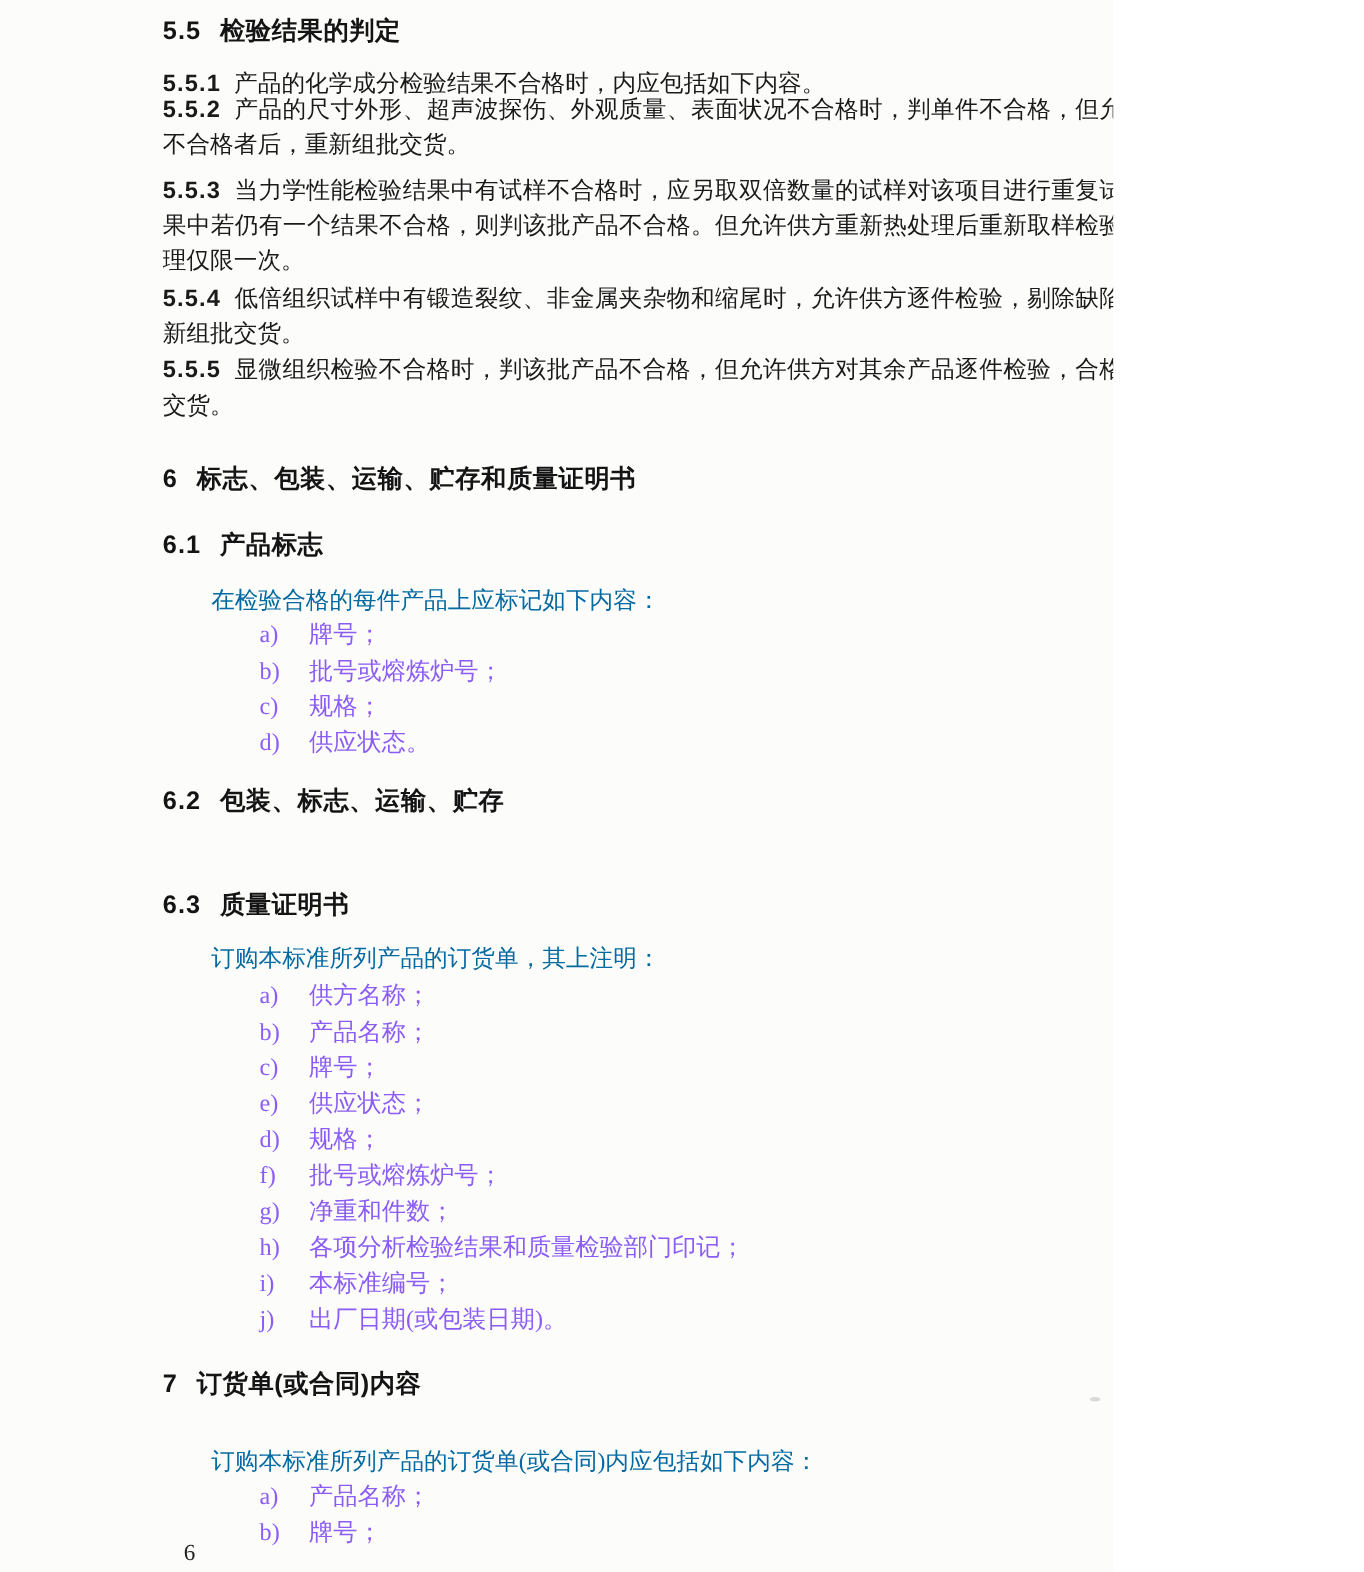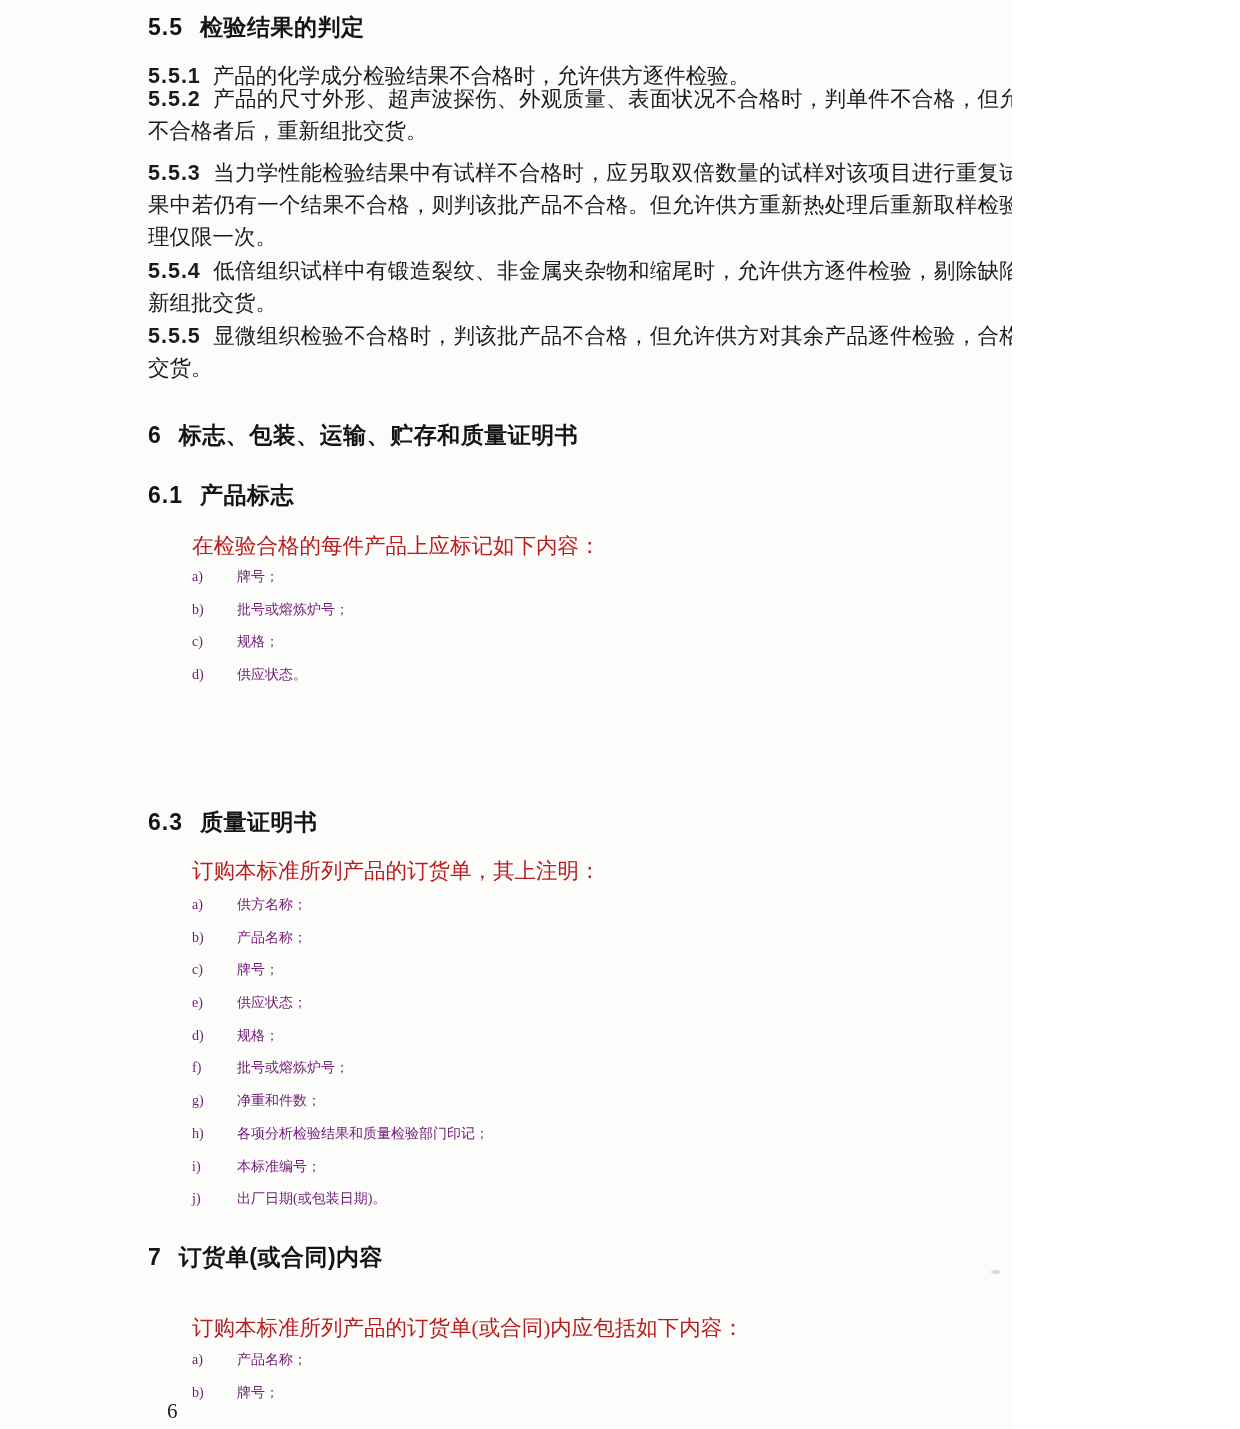--- a/index.html
+++ b/index.html
@@ -38,50 +38,51 @@
     margin-right:12px;
     letter-spacing:1px;
   }
   
   .intro{
     position:absolute;
     left:192px;
     font-size:21.5px;
     line-height:32px;
     white-space:nowrap;
-    color:#b91c1c;
+    color:#0369a1;
   }
   
   .list{position:absolute;left:192px;}
   .li{
     height:32.7px;line-height:32.7px;
-    font-size:14px;
+    font-size:22px;
     white-space:nowrap;
-    color:#701a75;
+    color:#8b5cf6;
+    margin-left:44px;
   }
   .li .lab{display:inline-block;width:45px;font-family:"Liberation Serif",serif;}
   .pagenum{
     position:absolute;left:167px;top:1396px;
     font-size:21px;line-height:30px;color:#222;
   }
   .speck{position:absolute;border-radius:50%;}
   .speck1{left:1148px;top:563px;width:5px;height:7px;background:#9a9a9a;opacity:.55;transform:rotate(20deg);}
   .speck2{left:991px;top:1270px;width:9px;height:4px;background:#c2c2c2;opacity:.6;}
 </style>
 </head>
 <body>
 
 <div class="page">
 
   <div class="h" style="top:12px;left:148px">
     <span class="num">5.5</span><span>检验结果的判定</span>
   </div>
 
   <div class="p" style="top:60px">
-    <span class="pnum">5.5.1</span><span>产品的化学成分检验结果不合格时，允许供方逐件检验。</span>
+    <span class="pnum">5.5.1</span><span>产品的化学成分检验结果不合格时，内应包括如下内容。</span>
   </div>
 
   <div class="p" style="top:83px">
     <span class="pnum">5.5.2</span><span>产品的尺寸外形、超声波探伤、外观质量、表面状况不合格时，判单件不合格，但允许供方剔除不合格者后，重新组批交货。</span>
   </div>
 
   <div class="p" style="top:157px">
     <span class="pnum">5.5.3</span><span>当力学性能检验结果中有试样不合格时，应另取双倍数量的试样对该项目进行重复试验，试验结果中若仍有一个结果不合格，则判该批产品不合格。但允许供方重新热处理后重新取样检验，重新热处理仅限一次。</span>
   </div>
 
@@ -103,20 +104,23 @@
 
   <div class="intro" style="top:530px">在检验合格的每件产品上应标记如下内容：</div>
 
   <div class="list" style="top:561px">
     <div class="li"><span class="lab">a)</span><span>牌号；</span></div>
     <div class="li"><span class="lab">b)</span><span>批号或熔炼炉号；</span></div>
     <div class="li"><span class="lab">c)</span><span>规格；</span></div>
     <div class="li"><span class="lab">d)</span><span>供应状态。</span></div>
   </div>
 
+  <div class="h" style="top:712px;left:148px">
+    <span class="num">6.2</span><span>包装、标志、运输、贮存</span>
+  </div>
 
 
   <div class="h" style="top:807px;left:148px">
     <span class="num">6.3</span><span>质量证明书</span>
   </div>
 
   <div class="intro" style="top:855px">订购本标准所列产品的订货单，其上注明：</div>
 
   <div class="list" style="top:889px">
     <div class="li"><span class="lab">a)</span><span>供方名称；</span></div>

